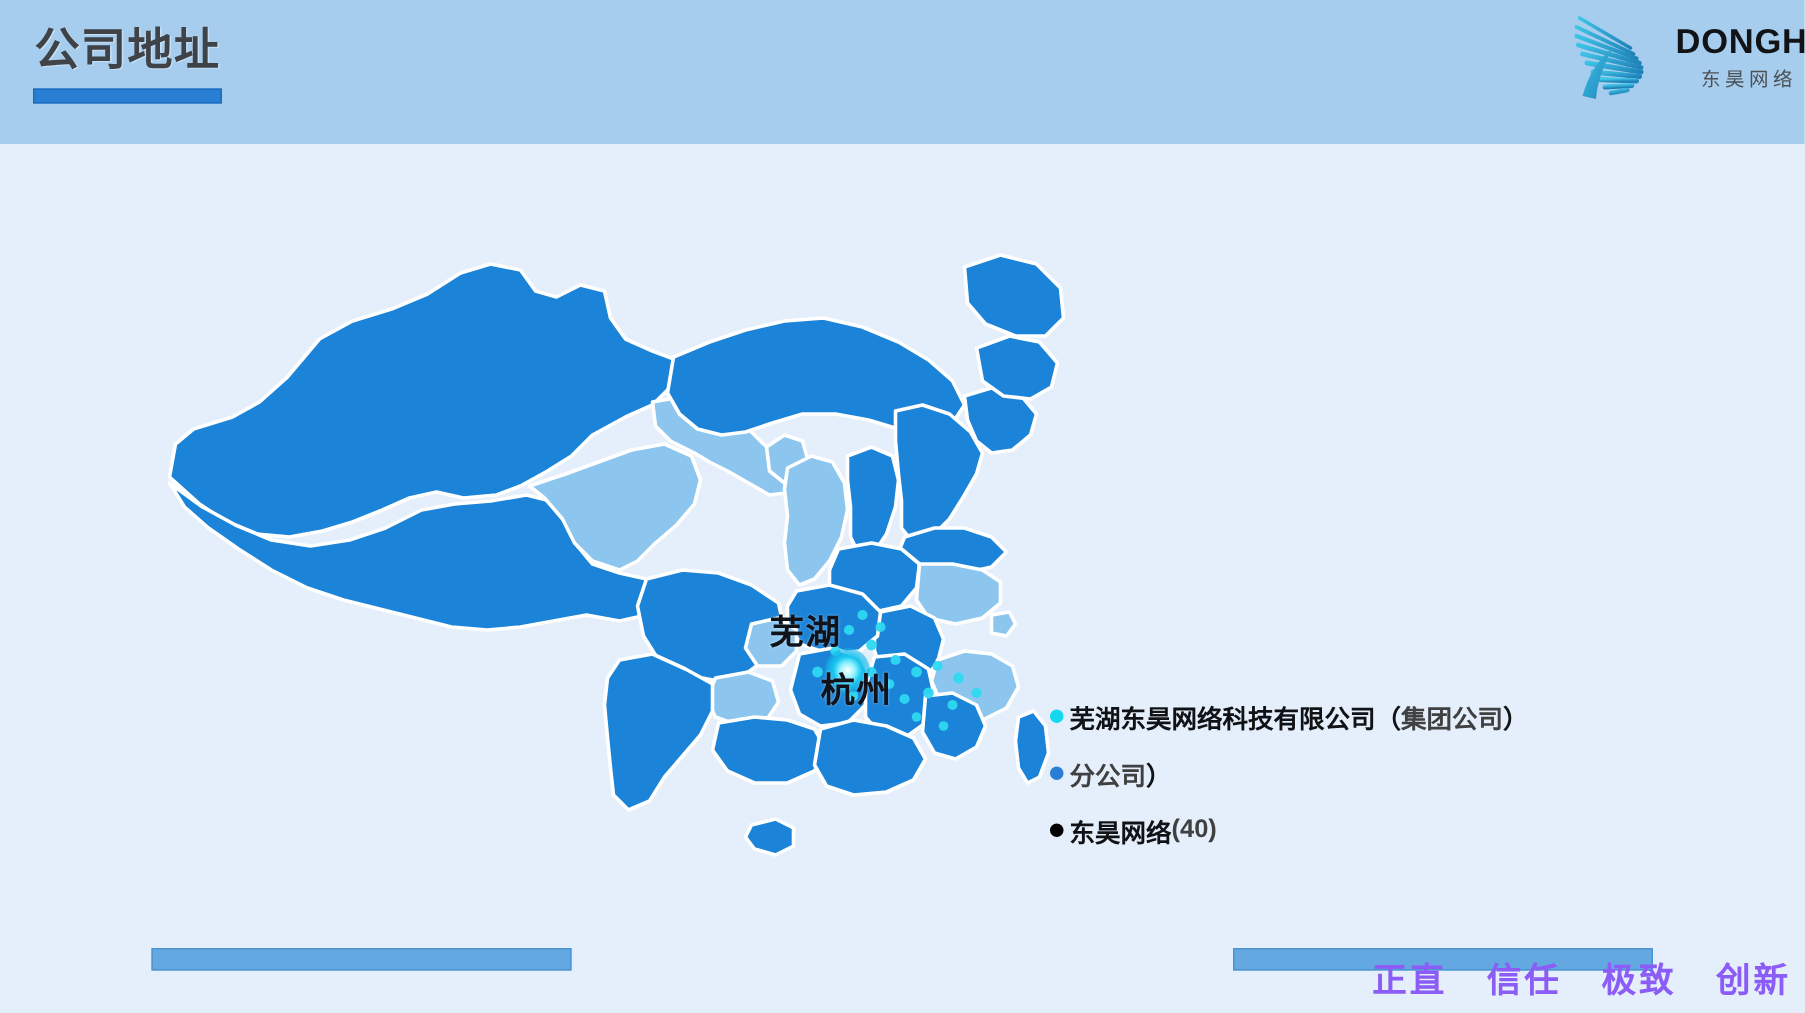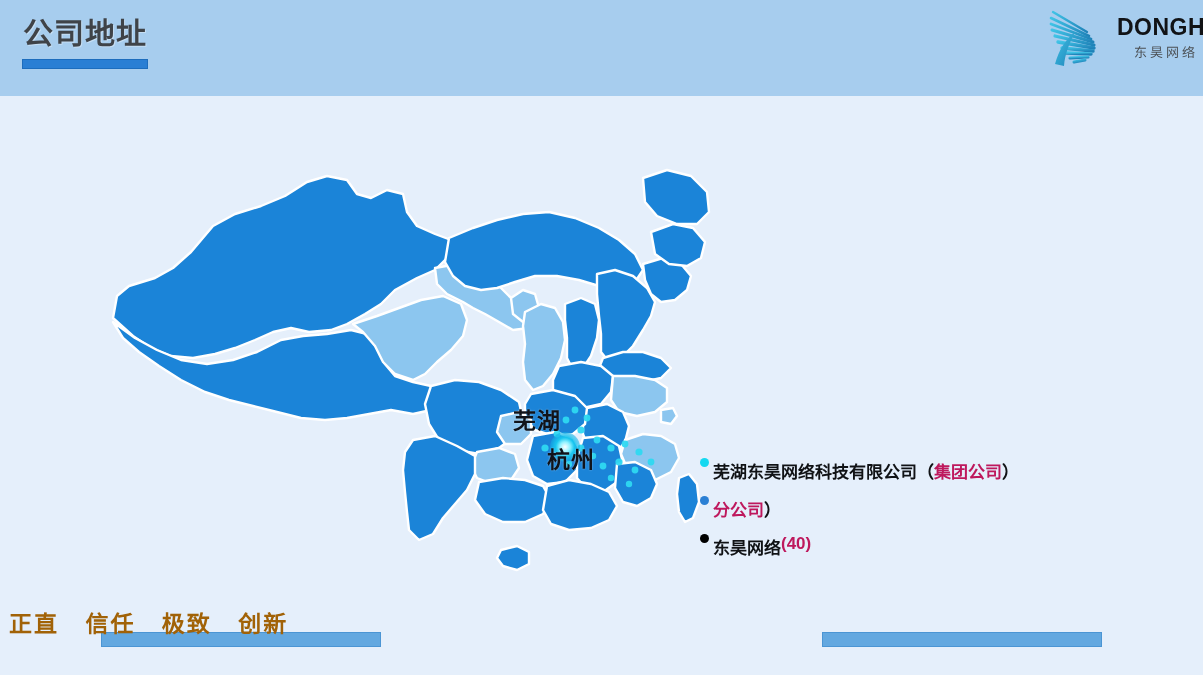--- a/index.html
+++ b/index.html
@@ -119,57 +119,57 @@
 
   
   .legend {
     position: absolute;
     left: 700px;
     top: 458px;
     width: 460px;
   }
   .legend-row {
     display: flex;
-    align-items: flex-start;
+    align-items: center;
     height: 38px;
     font-size: 17px;
     font-weight: bold;
     color: #101215;
     white-space: nowrap;
   }
   .legend-dot {
     width: 9px;
     height: 9px;
     border-radius: 50%;
     margin-right: 4px;
     flex: 0 0 auto;
   }
-  .legend-em { color: #be185d; }
+  .legend-em { color: #404040; }
 
   
   .footer-bar {
     position: absolute;
     top: 632px;
     height: 15px;
     background: #63a8e0;
     border: 1px solid #4b95d4;
     box-sizing: border-box;
   }
   .footer-bar.left  { left: 101px; width: 280px; }
   .footer-bar.right { left: 822px; width: 280px; }
 
   .slogan {
     position: absolute;
     left: 0;
-    top: 605px;
+    top: 634px;
     width: 1203px;
-    text-align: left;
+    text-align: right;
     font-size: 23px;
     font-weight: bold;
-    color: #a16207;
+    color: #8b5cf6;
     letter-spacing: 2px;
   }
   .slogan span { margin: 0 9px; }
 </style>
 </head>
 <body>
 
 <div class="header">
   <div class="page-title">公司地址</div>
   <div class="title-underline"></div>

